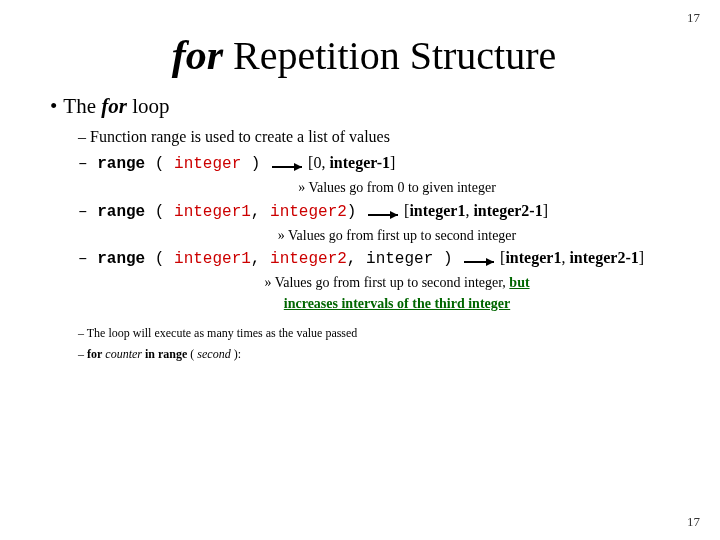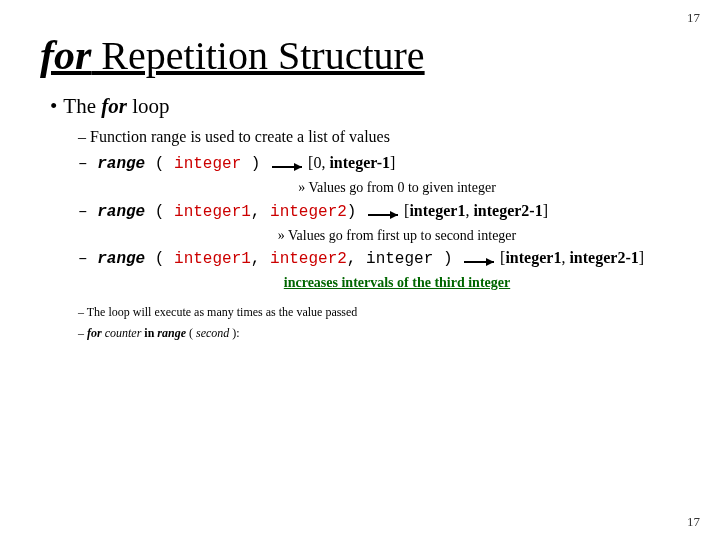--- a/index.html
+++ b/index.html
@@ -29,25 +29,24 @@
     .page-num-bottom {
       position: absolute;
       bottom: 10px;
       right: 20px;
       font-size: 13px;
       color: #333;
     }
     .title {
       font-size: 40px;
       font-weight: normal;
-      text-align: left;
+      text-align: center;
       margin-top: 14px;
       margin-bottom: 16px;
       line-height: 1.1;
-      text-decoration: underline;
     }
     .title .for-word {
       font-style: italic;
       font-weight: bold;
       font-size: 42px;
     }
     .bullet-section {
       margin-left: 10px;
     }
     .main-bullet {
@@ -62,21 +61,21 @@
       font-style: italic;
     }
     .sub-item {
       font-size: 16px;
       margin-left: 28px;
       margin-bottom: 2px;
       line-height: 1.5;
     }
     .red { color: #cc0000; }
     .code { font-family: 'Courier New', Courier, monospace; }
-    .bold-italic { font-weight: bold; font-style: italic; }
+    .bold-italic { font-weight: bold; }
     .arrow-line {
       display: inline-flex;
       align-items: center;
       margin: 0 2px;
     }
     .arrow-line .line {
       display: inline-block;
       width: 30px;
       height: 2px;
       background: #000;
@@ -177,20 +176,23 @@
         <span>– </span><span class="bold-italic">range</span><span> ( </span><span class="red">integer1</span><span>, </span><span class="red">integer2</span><span>, </span><span>integer</span><span> )</span>
       </span>
       <span class="arrow-line">
           <span class="line"></span>
         </span>
       <span class="bracket-result">
         [<strong>integer1</strong>, <strong>integer2-1</strong>]
       </span>
     </div>
     <div class="sub-sub">
+      <span>» Values go from first up to second integer,&nbsp;<span class="underline-green">but</span></span>
+    </div>
+    <div class="sub-sub">
       <span class="underline-green">increases intervals of the third integer</span>
     </div>
 
     <div class="bottom-bullets">
       <div class="bottom-bullet-item">
         <span>– The loop will execute as many times as the value passed</span>
       </div>
       <div class="bottom-bullet-item">
         <span>– </span><span class="bold-italic">for</span><span> </span><span class="italic">counter</span><span> <strong>in</strong> </span><span class="bold-italic">range</span><span> ( </span><span class="italic">second</span><span> ):</span>
       </div>

